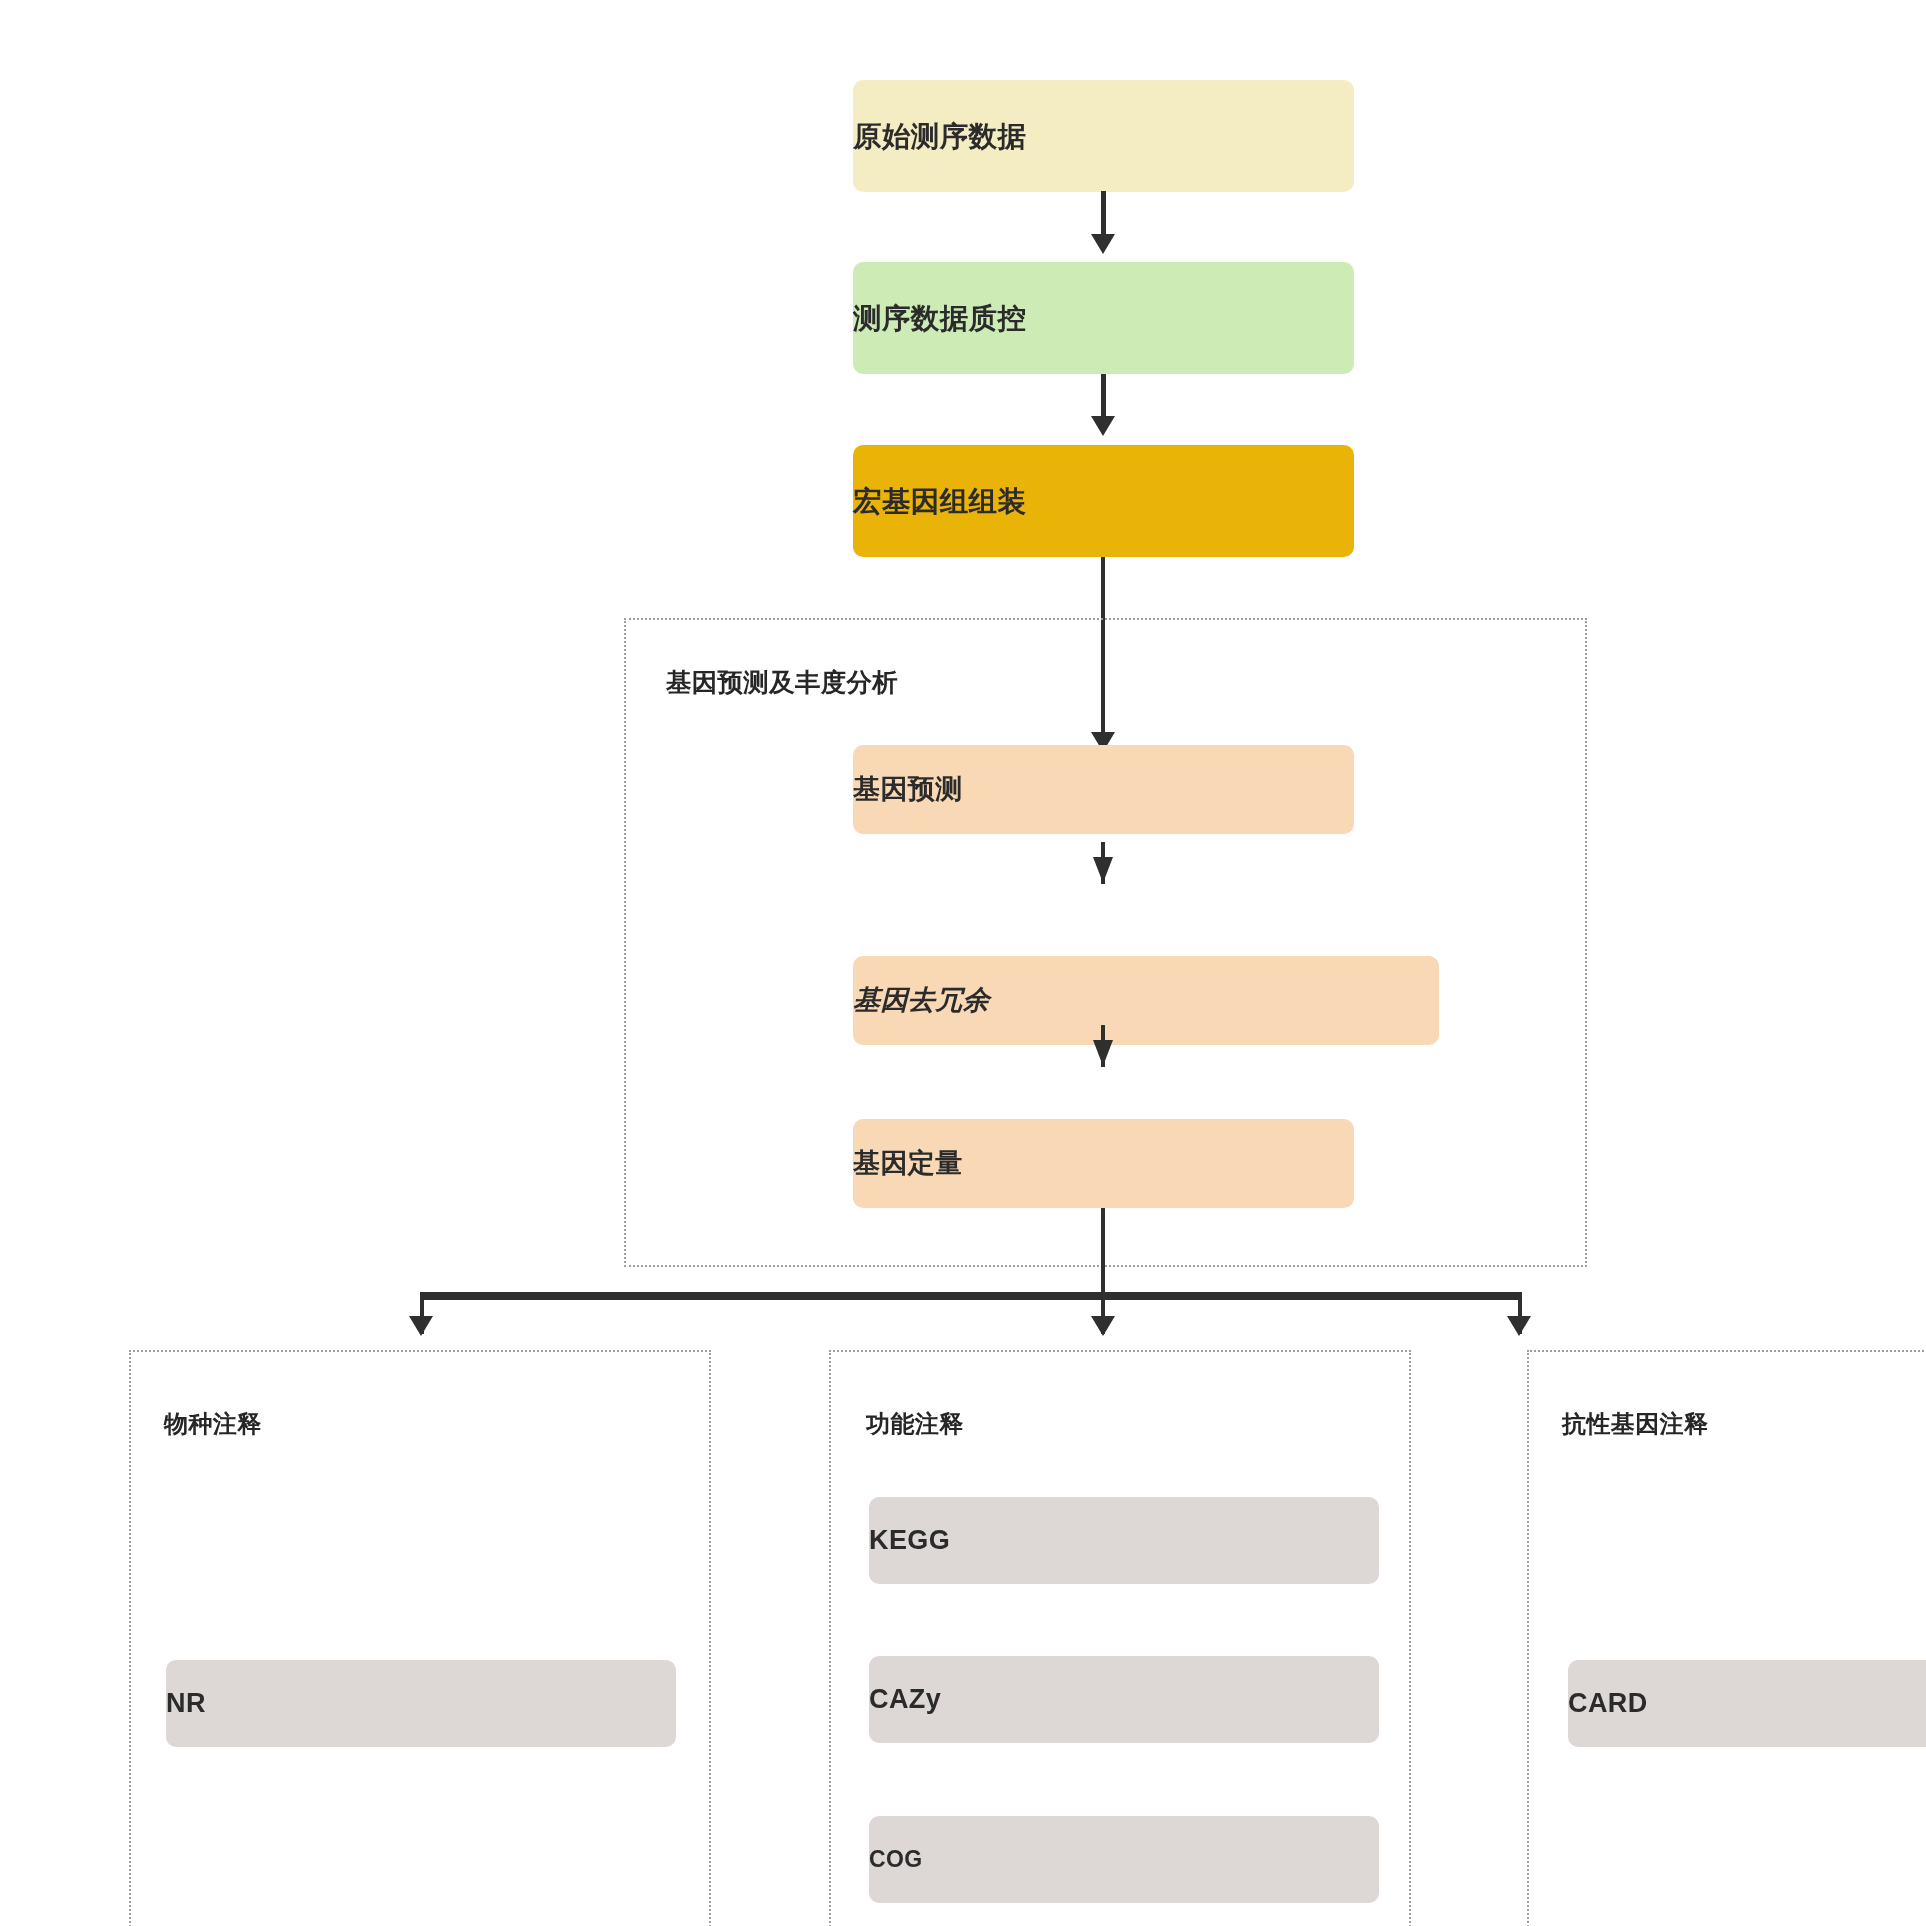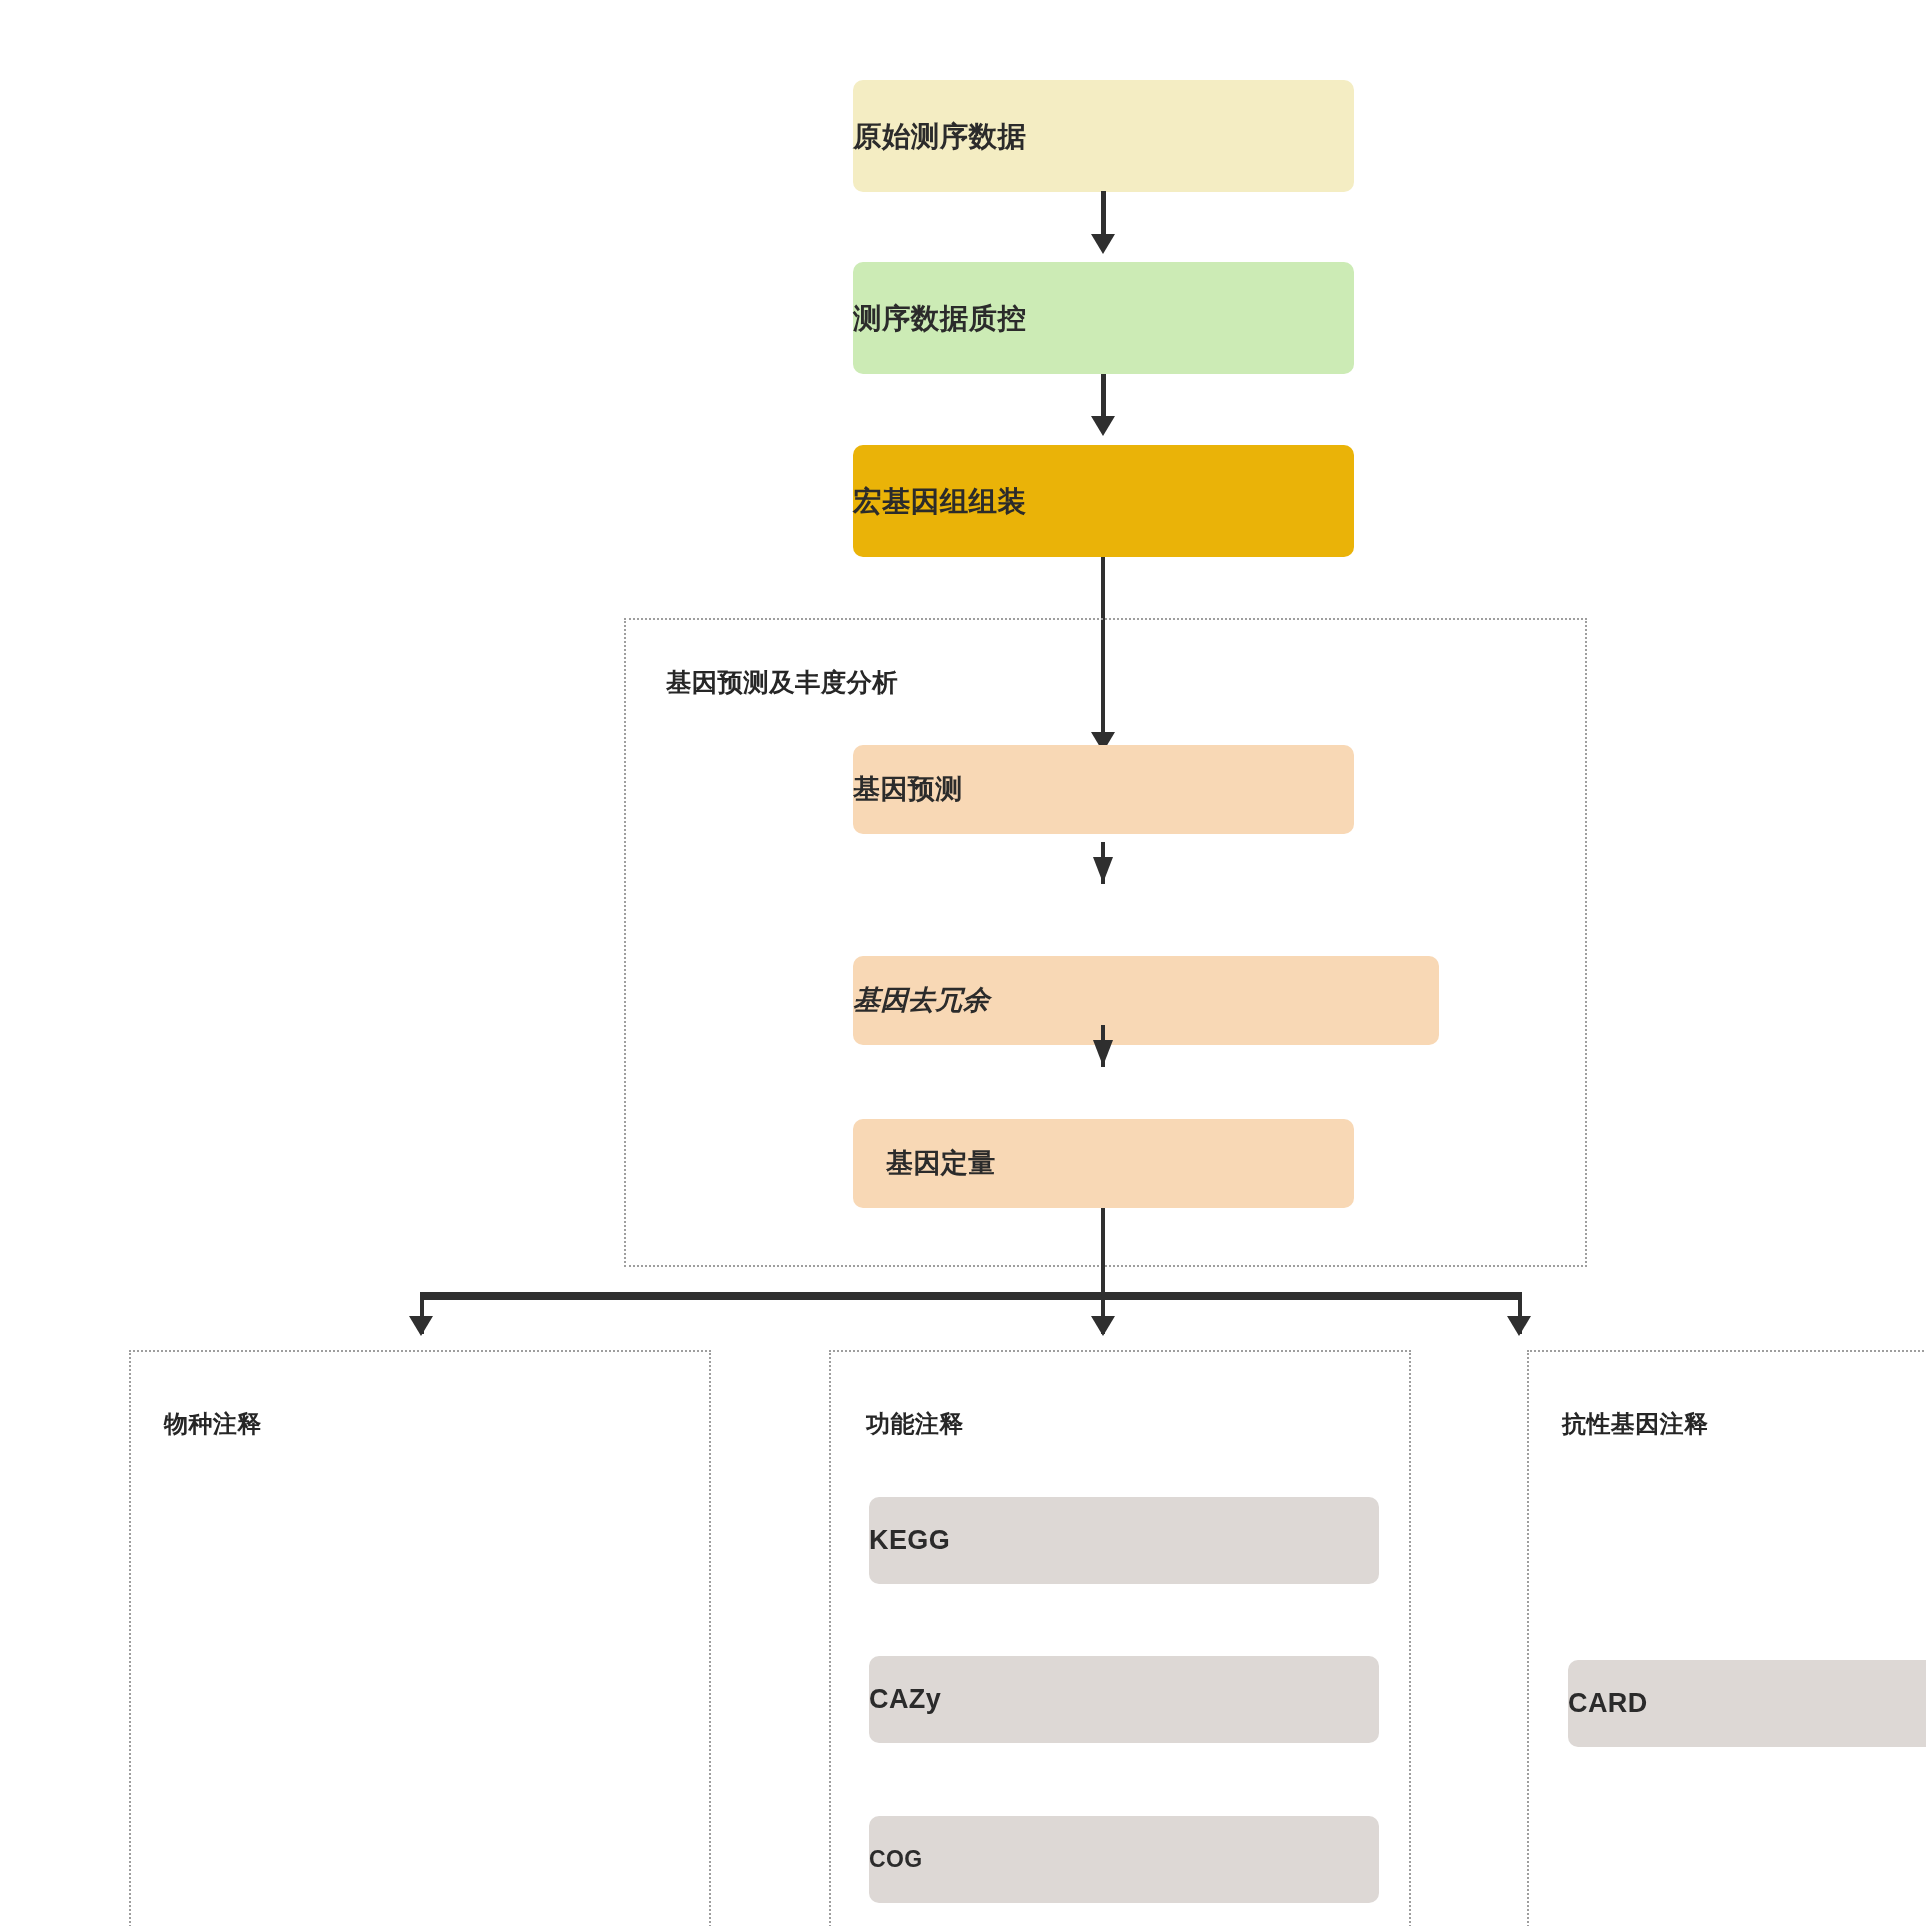--- a/index.html
+++ b/index.html
@@ -113,39 +113,42 @@
   <div class="vline" style="left:1101px; top:842px; width:3.9px; height:42px;"></div>
   <div class="arrowhead thin" style="left:1093px; top:857px;"></div>
 
   <div class="node orange" style="left:853px; top:956px; width:586px; height:89px; font-size:27px;font-style:italic;">
     <span>基因去冗余</span>
   </div>
 
   <div class="vline" style="left:1101px; top:1025px; width:3.9px; height:42px;"></div>
   <div class="arrowhead thin" style="left:1093px; top:1040px;"></div>
 
-  <div class="node orange" style="left:853px; top:1119px; width:501px; height:89px; font-size:27px;padding-left:33px;">
+  <div class="node orange" style="left:853px; top:1119px; width:501px; height:89px; font-size:27px;">
     <span>基因定量</span>
   </div>
 
   <div class="vline" style="left:1101px; top:1208px; width:3.9px; height:87px;"></div>
 
   <div class="hline" style="left:420px; top:1292px; width:1102px; height:7.7px;"></div>
 
   <div class="vline" style="left:420px; top:1292px; width:3.9px; height:42px;"></div>
   <div class="arrowhead" style="left:409px; top:1316px;"></div>
 
   <div class="vline" style="left:1101px; top:1292px; width:3.9px; height:42px;"></div>
   <div class="arrowhead" style="left:1091px; top:1316px;"></div>
 
   <div class="vline" style="left:1518px; top:1292px; width:3.9px; height:42px;"></div>
   <div class="arrowhead" style="left:1507px; top:1316px;"></div>
 
   <div class="group" style="left:129px; top:1350px; width:582px; height:661px;"></div>
   <div class="group-title" style="left:164px; top:1408px; font-size:24px;">物种注释</div>
+  <div class="node gray" style="left:166px; top:1660px; width:510px; height:87px; font-size:27px;">
+    <span>NR</span>
+  </div>
 
   <div class="group" style="left:829px; top:1350px; width:582px; height:661px;"></div>
   <div class="group-title" style="left:866px; top:1408px; font-size:24px;">功能注释</div>
   <div class="node gray" style="left:869px; top:1497px; width:510px; height:87px; font-size:27px;">
     <span>KEGG</span>
   </div>
   <div class="node gray" style="left:869px; top:1656px; width:510px; height:87px; font-size:27px;">
     <span>CAZy</span>
   </div>
   <div class="node gray" style="left:869px; top:1816px; width:510px; height:87px; font-size:23px;">

